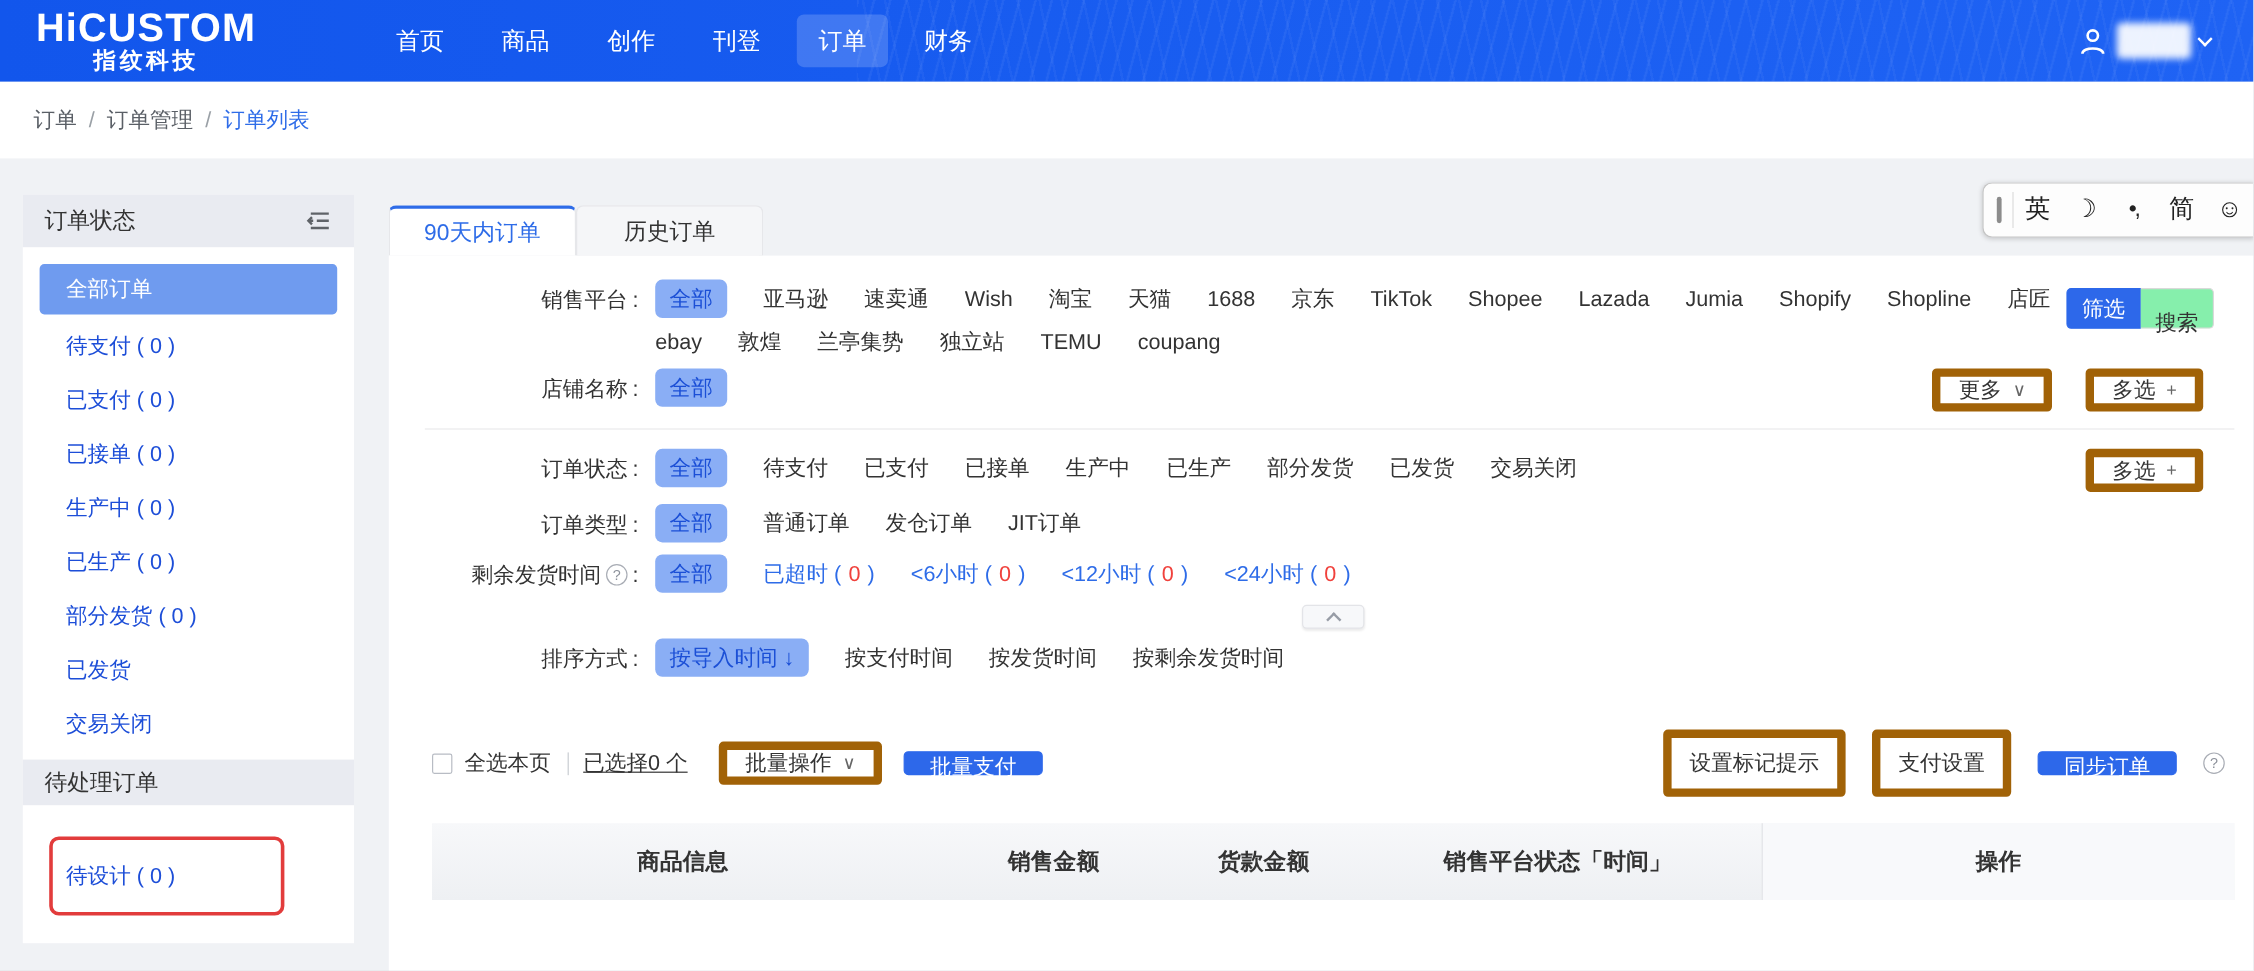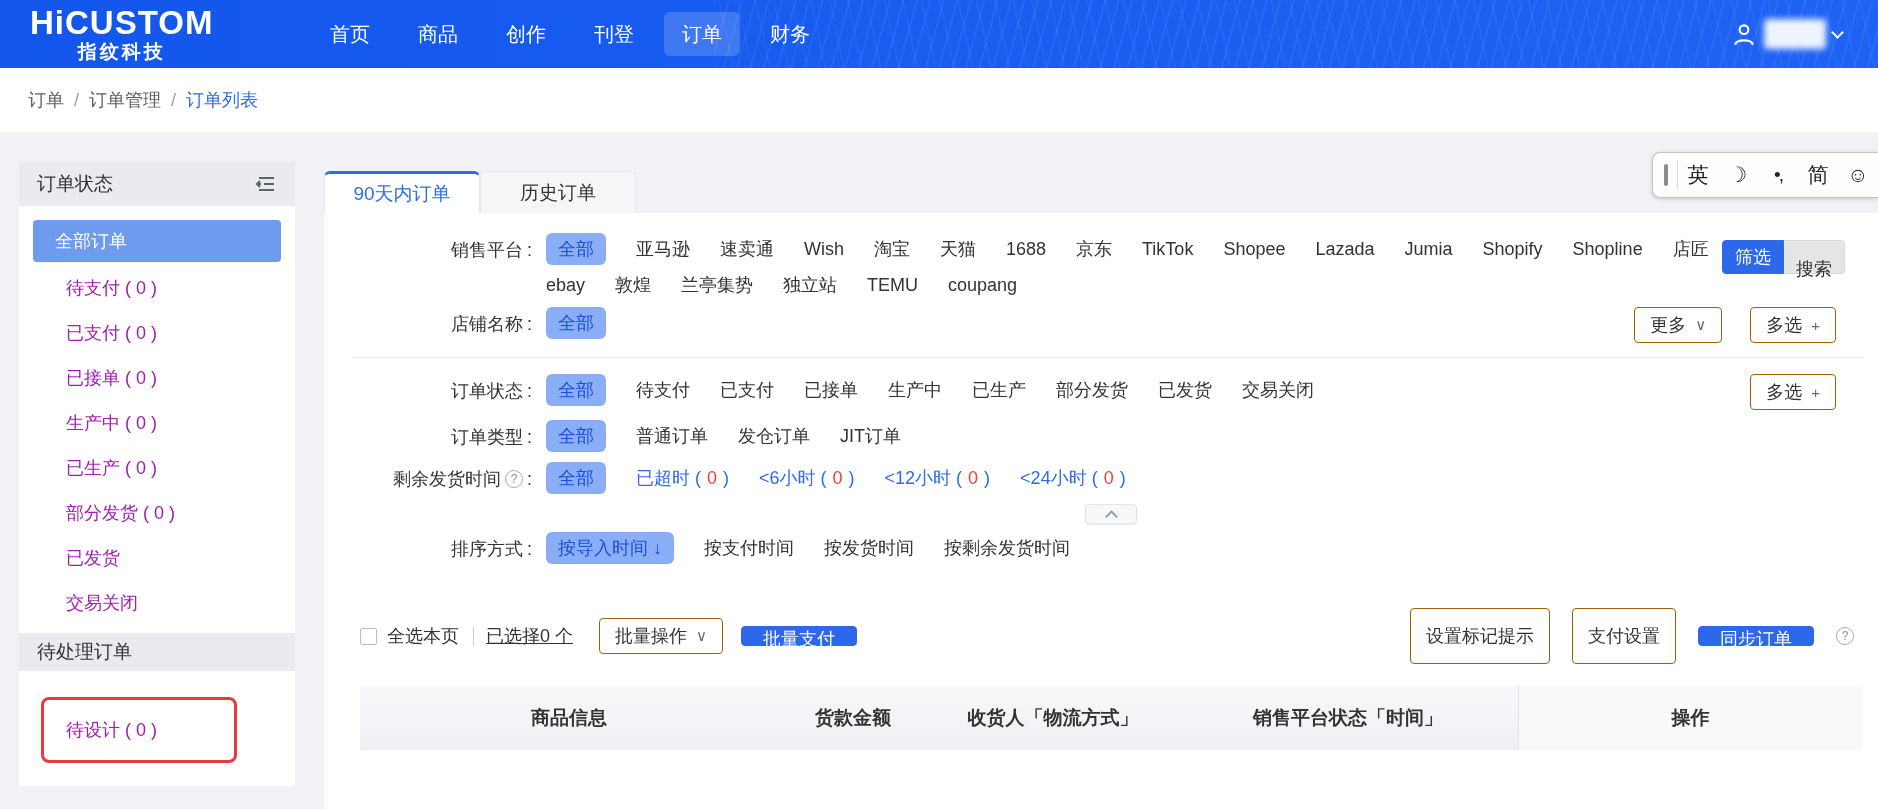--- a/index.html
+++ b/index.html
@@ -39,57 +39,57 @@
   .ime-handle { width:4px; height:22px; background:#8c8c8c; border-radius:2px; margin:0 9px 0 11px; cursor:grab; }
   .ime-div { width:1px; height:30px; background:#dcdcdc; }
   .ime-item { flex:1; text-align:center; font-size:21px; color:#222; cursor:pointer; line-height:44px; }
   .ime-item.small { font-size:19px; letter-spacing:-2px; }
 
   
   .sidebar { position:absolute; left:19px; top:162px; width:276px; height:624px; background:#fff; }
   .sb-header { height:44px; background:#e9ebf1; display:flex; align-items:center; justify-content:space-between;
                padding:0 18px; font-size:19px; color:#333; }
   .sb-list { padding-top:14px; }
-  .sb-item { height:45px; display:flex; align-items:center; padding-left:47px; font-size:18px; color:#a21caf; cursor:pointer; }
+  .sb-item { height:45px; display:flex; align-items:center; padding-left:36px; font-size:18px; color:#1d4ed8; cursor:pointer; }
   .sb-item.is-active { background:#6f9bef; color:#fff; border-radius:4px; margin:0 14px 3px; padding-left:22px; height:42px;font-family:Liberation Mono, monospace; }
   .sb-section { height:38px; background:#e9ebf1; display:flex; align-items:center; padding-left:18px;
                 font-size:19px; color:#333; margin-top:8px; }
   .sb-pending-wrap { position:relative; margin-top:36px; }
   .annotation-box { position:absolute; left:22px; top:-10px; width:196px; height:66px;
                     border:3px solid #e23c3c; border-radius:8px; pointer-events:none; }
 
   
   .tabs { position:absolute; left:324px; top:171px; display:flex; z-index:2; }
   .tab { min-width:156px; height:42px; display:flex; align-items:center; justify-content:center;
          font-size:19px; color:#333; cursor:pointer; background:#f5f6f8; border:1px solid #e6e7ea;
          border-bottom:none; border-radius:6px 6px 0 0; }
   .tab.is-active { background:#fff; color:#2e6ce8; border-top:3px solid #2e6ce8; }
 
   
   .panel { position:absolute; left:324px; top:213px; width:1554px; height:596px; background:#fff;
            padding:20px 16px 0 36px; }
   .filter-search { position:absolute; top:27px; right:33px; display:flex; }
   .fs-filter { background:#2d68ea; color:#fff; border:1px solid #2d68ea; border-radius:4px 0 0 4px;
                height:34px; padding:0 12px; font-size:18px; cursor:pointer; }
-  .fs-search { background:#e5e5e5; color:#333; border:1px solid #d9d9d9; border-left:none; border-radius:0 4px 4px 0;
+  .fs-search { background:#86efac; color:#333; border:1px solid #d9d9d9; border-left:none; border-radius:0 4px 4px 0;
                height:34px; padding:16px 12px; font-size:18px; cursor:pointer; }
 
   .f-row { display:flex; align-items:flex-start; margin-bottom:10px; font-size:18px; }
   .f-label { width:172px; flex:none; text-align:right; padding-top:5px; color:#333; display:flex;
              justify-content:flex-end; align-items:center; gap:4px; }
   .f-opts { display:flex; flex-direction:column; gap:8px; margin-left:14px; }
   .f-line { display:flex; align-items:center; gap:30px; }
   .f-list { display:contents; }
   .f-opt { color:#333; cursor:pointer; white-space:nowrap; }
   .chip { background:#8aaef5; color:#1b4fd6; padding:4px 12px; border-radius:6px; cursor:pointer; white-space:nowrap; }
   .link-opt { color:#2e6ce8; }
   .link-opt .num { color:#f0413c; padding:0 1px; }
   .row-right { margin-left:auto; margin-right:26px; flex:none; display:flex; gap:28px; }
   .btn-ghost { display:inline-flex; align-items:center; gap:9px; height:36px; padding:0 15px;
-               background:#fff; border:1px solid #a16207; border-radius:4px; font-size:18px; color:#333; cursor:pointer; }
+               background:#fff; border:7px solid #a16207; border-radius:4px; font-size:18px; color:#333; cursor:pointer; }
   .caret { color:#666; font-size:15px; }
   .divider { height:1px; background:#eaeaec; margin:14px 0 16px -6px; }
   .help-circle { width:18px; height:18px; border:1px solid #a9adb5; border-radius:50%; color:#8b909a;
                  font-size:12px; display:inline-flex; align-items:center; justify-content:center; flex:none; cursor:pointer; }
 
   .collapse-tab { width:52px; height:20px; margin:4px auto 8px; background:#f7f8fa; border:1px solid #e3e4e8;
                   border-radius:4px; display:flex; align-items:center; justify-content:center;
                   box-shadow:0 1px 2px rgba(0,0,0,0.08); cursor:pointer; }
   .chev-up { width:9px; height:9px; border-top:2px solid #979ca6; border-left:2px solid #979ca6;
              transform:rotate(45deg); margin-top:4px; }
@@ -366,20 +366,20 @@
       <div class="ab-right">
         <button class="btn-ghost">设置标记提示</button>
         <button class="btn-ghost">支付设置</button>
         <button class="btn-primary">同步订单</button>
         <span class="help-circle">?</span>
       </div>
     </div>
 
     <div class="table-header">
       <div class="th col-product">商品信息</div>
+      <div class="th col-sale">销售金额</div>
       <div class="th col-payment">货款金额</div>
-      <div class="th col-receiver">收货人「物流方式」</div>
       <div class="th col-platform">销售平台状态「时间」</div>
       <div class="th col-op">操作</div>
     </div>
 
   </main>
 </div>
 
 </body></html>

